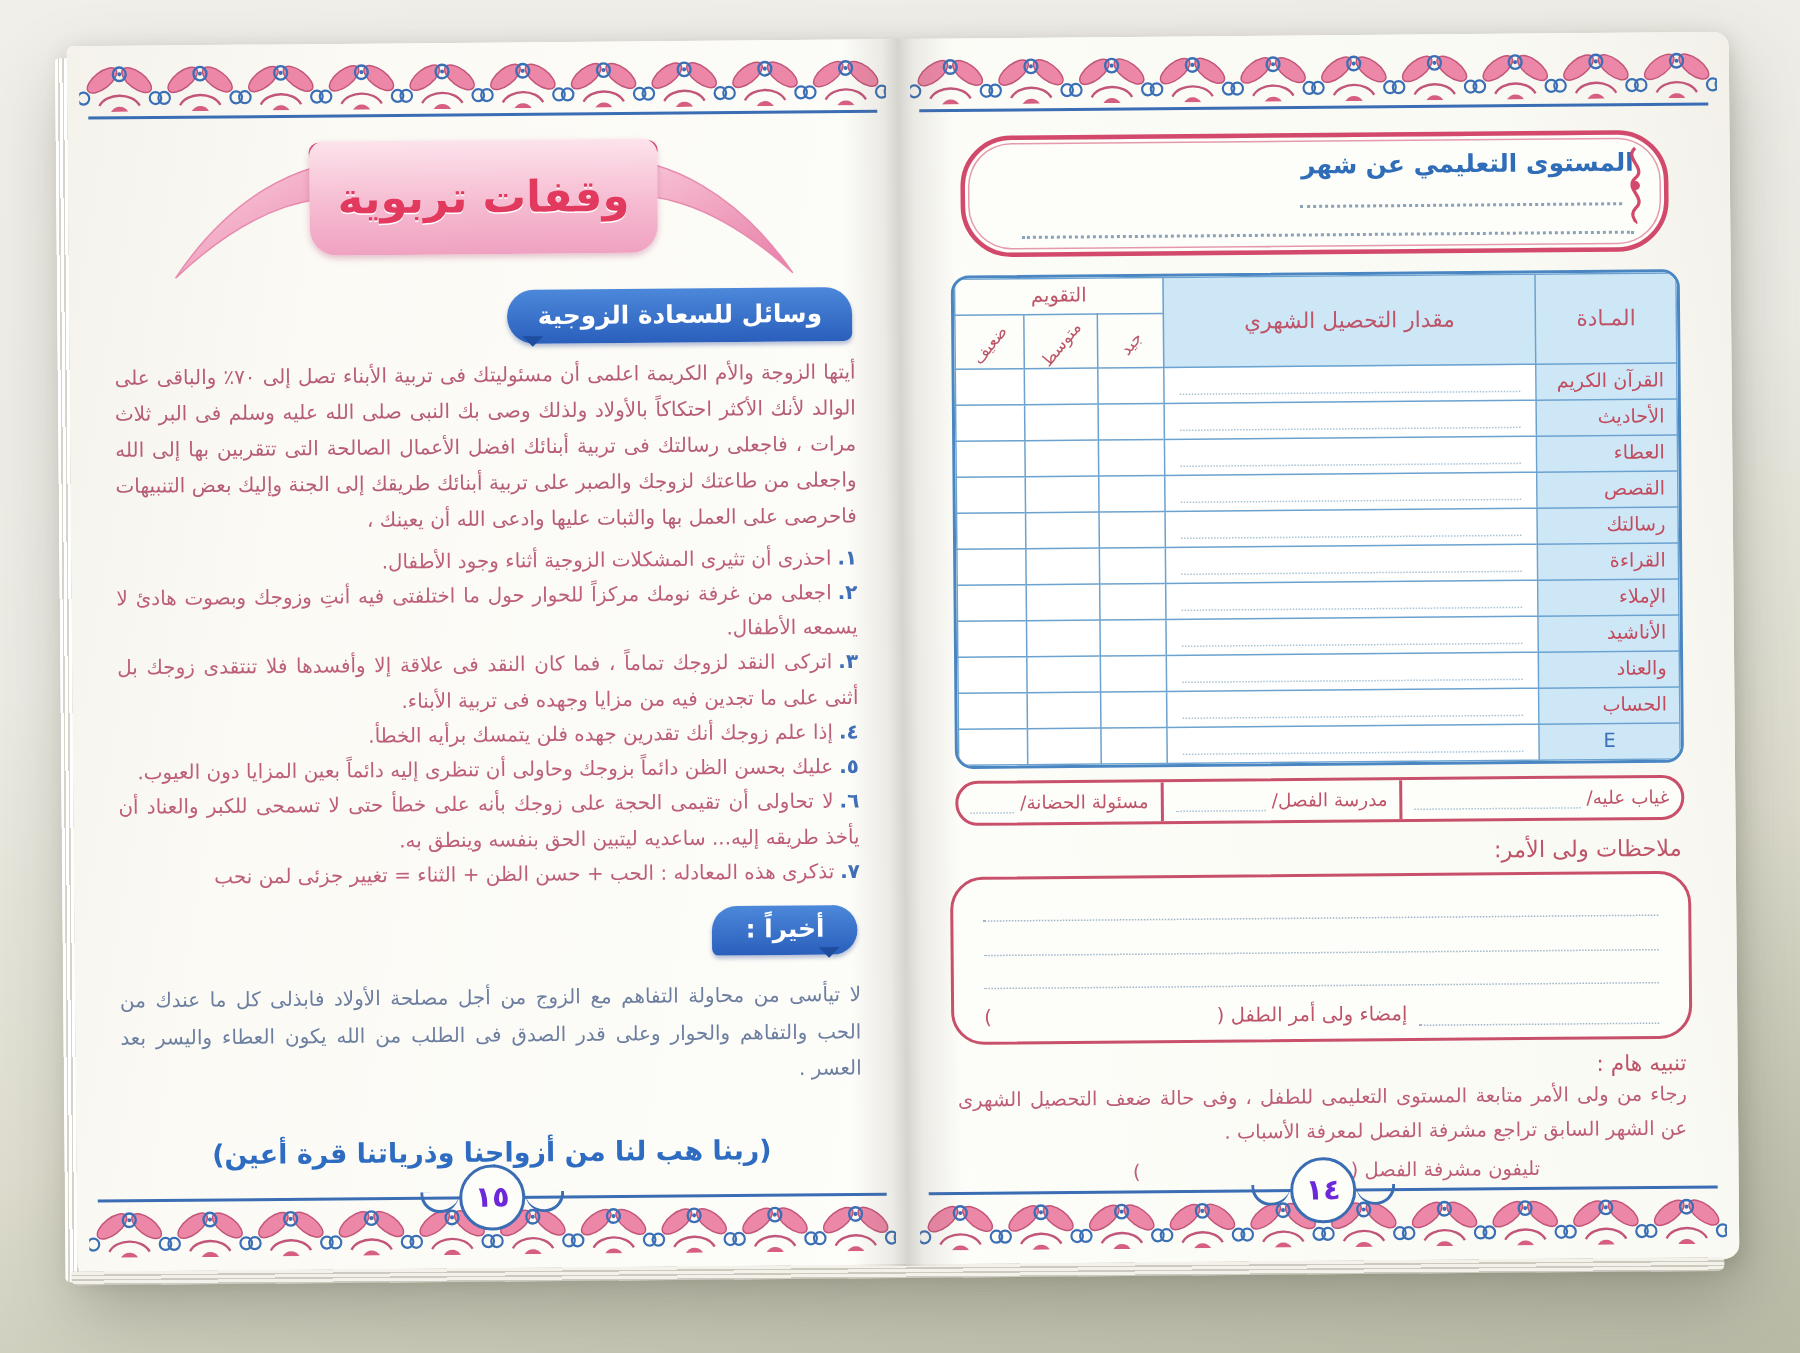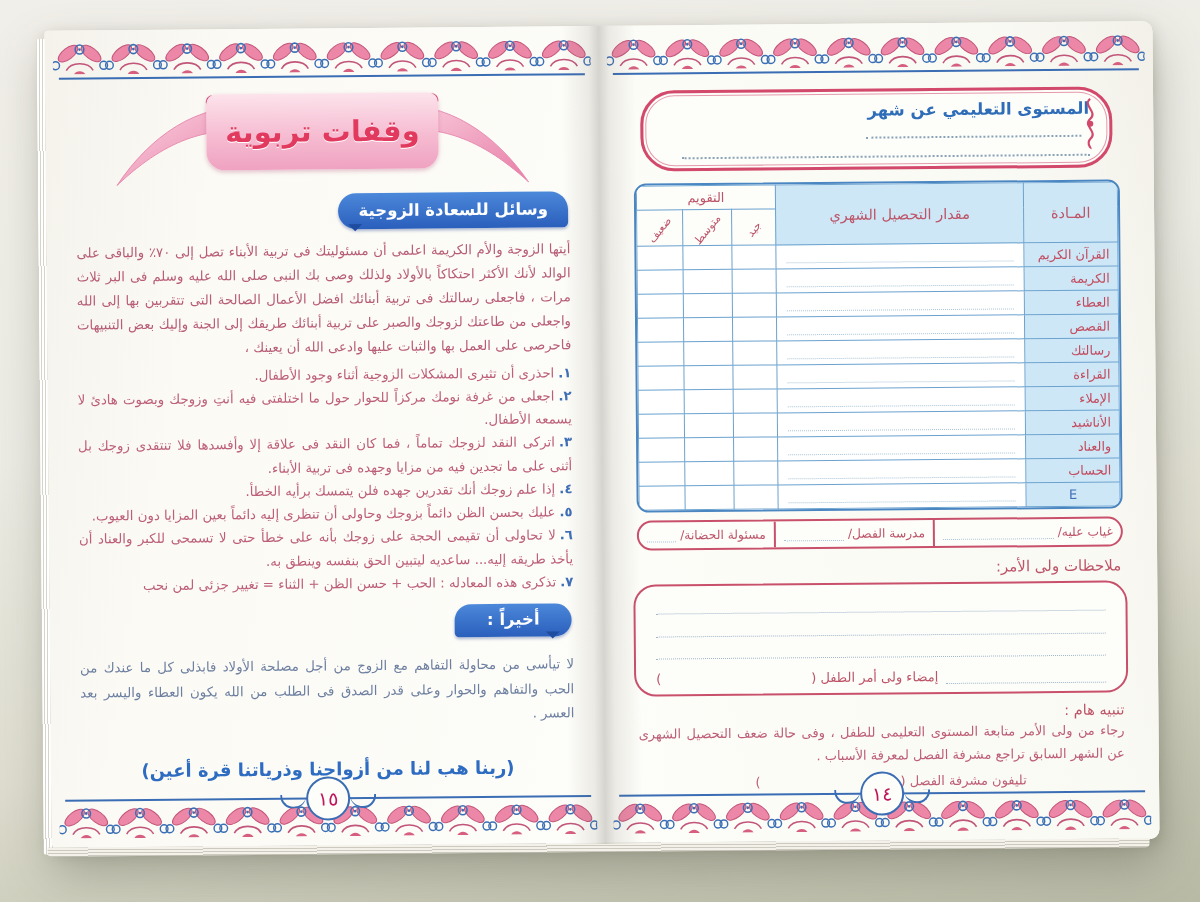--- a/index.html
+++ b/index.html
@@ -57,21 +57,21 @@
     text-shadow:0 1px 0 #fff;
   }
   .blue-badge {
     display:inline-block; position:relative;
     background:linear-gradient(180deg,#4c88da 0%,#2a5fbc 100%);
     color:#fff; font-size:16.5px; font-weight:bold;
     padding:8px 20px 9px; border-radius:20px 20px 6px 20px;
     box-shadow:0 2px 3px rgba(40,70,140,.35);
     margin:2px 2px 10px;
   }
-  .blue-badge.small { border-radius:18px 18px 18px 5px; padding:6px 32px 8px; margin-top:10px; }
+  .blue-badge.small { border-radius:18px 18px 18px 5px; padding:6px 22px 8px; margin-top:10px; }
   .blue-badge::after {
     content:""; position:absolute; left:10px; bottom:-9px;
     border:7px solid transparent; border-top-color:#1d4globalThis; 
   }
   .blue-badge.b1::after { border-top-color:#1e4da0; }
   .blue-badge.b2::after { border-top-color:#1e4da0; left:auto; right:12px; }
   .para { color:#b85d77; font-size:13.3px; line-height:1.8; text-align:justify; text-align-last:right; }
   .points { margin-top:4px; }
   .point { color:#bd5f79; font-size:13.3px; line-height:1.75; text-align:justify; text-align-last:right; }
   .point .num { color:#3f6fb8; font-weight:bold; margin-left:4px; }
@@ -124,21 +124,21 @@
 
   .notice-title { color:#bd5468; font-size:14.5px; margin:9px 4px 2px; }
   .notice-body { color:#bd5e76; font-size:13px; line-height:1.75; text-align:justify; text-align-last:right; padding:0 4px; }
   .phone-row { display:flex; direction:rtl; color:#bd5e76; font-size:13px; margin-top:6px; }
   .phone-row .sp1 { flex:.85; } .phone-row .gap { width:140px; } .phone-row .sp2 { flex:1; }
 
   .medal {
     position:absolute; left:50%; bottom:26px; transform:translateX(-50%);
     width:44px; height:44px; border:2.5px solid #3a6db4; border-radius:50%;
     background:#fdfdfa; z-index:4; display:flex; align-items:center; justify-content:center;
-    color:#be185d; font-size:19px; font-weight:normal;
+    color:#6d28d9; font-size:19px; font-weight:bold;
   }
   .medal::before, .medal::after {
     content:""; position:absolute; top:16px; width:24px; height:12px;
     border:2px solid #3a6db4; border-top:none; border-radius:0 0 14px 14px;
   }
   .medal::before { left:-28px; border-right:none; }
   .medal::after { right:-28px; border-left:none; }
 </style>
 </head>
 <body>
@@ -574,21 +574,21 @@
             <tr>
                   <td class="subj">القرآن الكريم</td>
                   <td class="ach">
                     <span class="rowdots"></span>
                   </td>
                   <td class="ev"></td>
                   <td class="ev"></td>
                   <td class="ev"></td>
                 </tr>
             <tr>
-                  <td class="subj">الكريمة</td>
+                  <td class="subj">الأحاديث</td>
                   <td class="ach">
                     <span class="rowdots"></span>
                   </td>
                   <td class="ev"></td>
                   <td class="ev"></td>
                   <td class="ev"></td>
                 </tr>
             <tr>
                   <td class="subj">العطاء</td>
                   <td class="ach">

